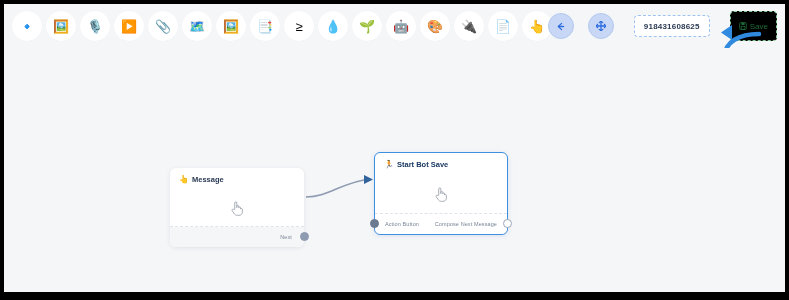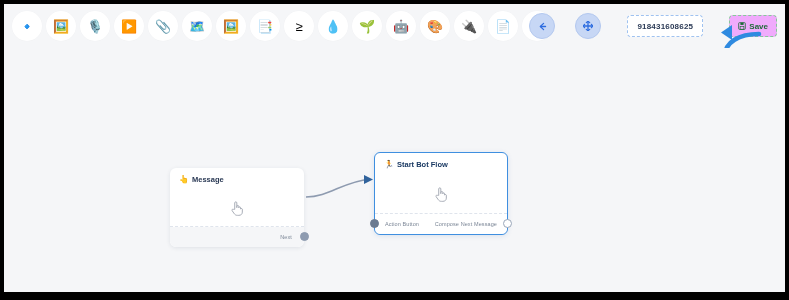--- a/index.html
+++ b/index.html
@@ -55,21 +55,21 @@
     user-select: none;
     box-shadow: 0 0 0 0.5px rgba(0,0,0,0.015);
   }
 
   #header-right {
     position: absolute;
     right: 8px;
     top: 6px;
     display: flex;
     align-items: center;
-    gap: 20px;
+    gap: 14px;
     height: 32px;
   }
 
   .round-btn {
     width: 26px;
     height: 26px;
     border-radius: 50%;
     background: #c7d7f5;
     border: 1px solid #b3c8ef;
     color: #2d6cdf;
@@ -94,28 +94,28 @@
     font-weight: bold;
     letter-spacing: 0.2px;
     display: flex;
     align-items: center;
     justify-content: center;
     margin-left: 6px;
     cursor: text;
   }
 
   #save-btn {
-    height: 22px;
+    height: 30px;
     padding: 0 8px;
     border: 1px dashed #86c99a;
     border-radius: 4px;
-    background: #f0abfc;
+    background: #000000;
     color: #1f6b3a;
     font-size: 8px;
-    font-weight: bold;
+    font-weight: normal;
     display: flex;
     align-items: center;
     gap: 3px;
     margin-left: 6px;
     cursor: pointer;
     user-select: none;
   }
   #save-btn svg { display: block; }
 
   
@@ -368,21 +368,21 @@
       </div>
       <div class="node-footer">
         <span id="actions-next-label" class="port-label">Next</span>
         <span id="actions-out-port" class="port-dot"></span>
       </div>
     </div>
 
     <div id="startbot-node">
       <div class="node-header">
         <span class="node-emoji">🏃</span>
-        <span>Start Bot Flow</span>
+        <span>Start Bot Save</span>
       </div>
       <div class="node-body">
         <svg class="hand-cursor" viewBox="0 0 16 20">
           <path d="M5.4 11.5 V4.2 a1.2 1.2 0 0 1 2.4 0 V9.6 V8.2 a1.1 1.1 0 0 1 2.2 0 v1.6 a1.05 1.05 0 0 1 2.1 0 v1.5 a1.05 1.05 0 0 1 2 0 v3.4 c0 2.2-1.6 3.7-4 3.7 h-1.6 c-2 0-3-.9-4-2.4 L2.4 13 a1.15 1.15 0 0 1 1.8-1.4 z" fill="#ffffff" stroke="#6d7686" stroke-width="1.1" stroke-linejoin="round"></path>
         </svg>
       </div>
       <div id="startbot-footer">
         <span id="startbot-in-port" class="port-dot"></span>
         <span class="port-label">Action Button</span>
         <span class="port-label">Compose Next Message</span>

